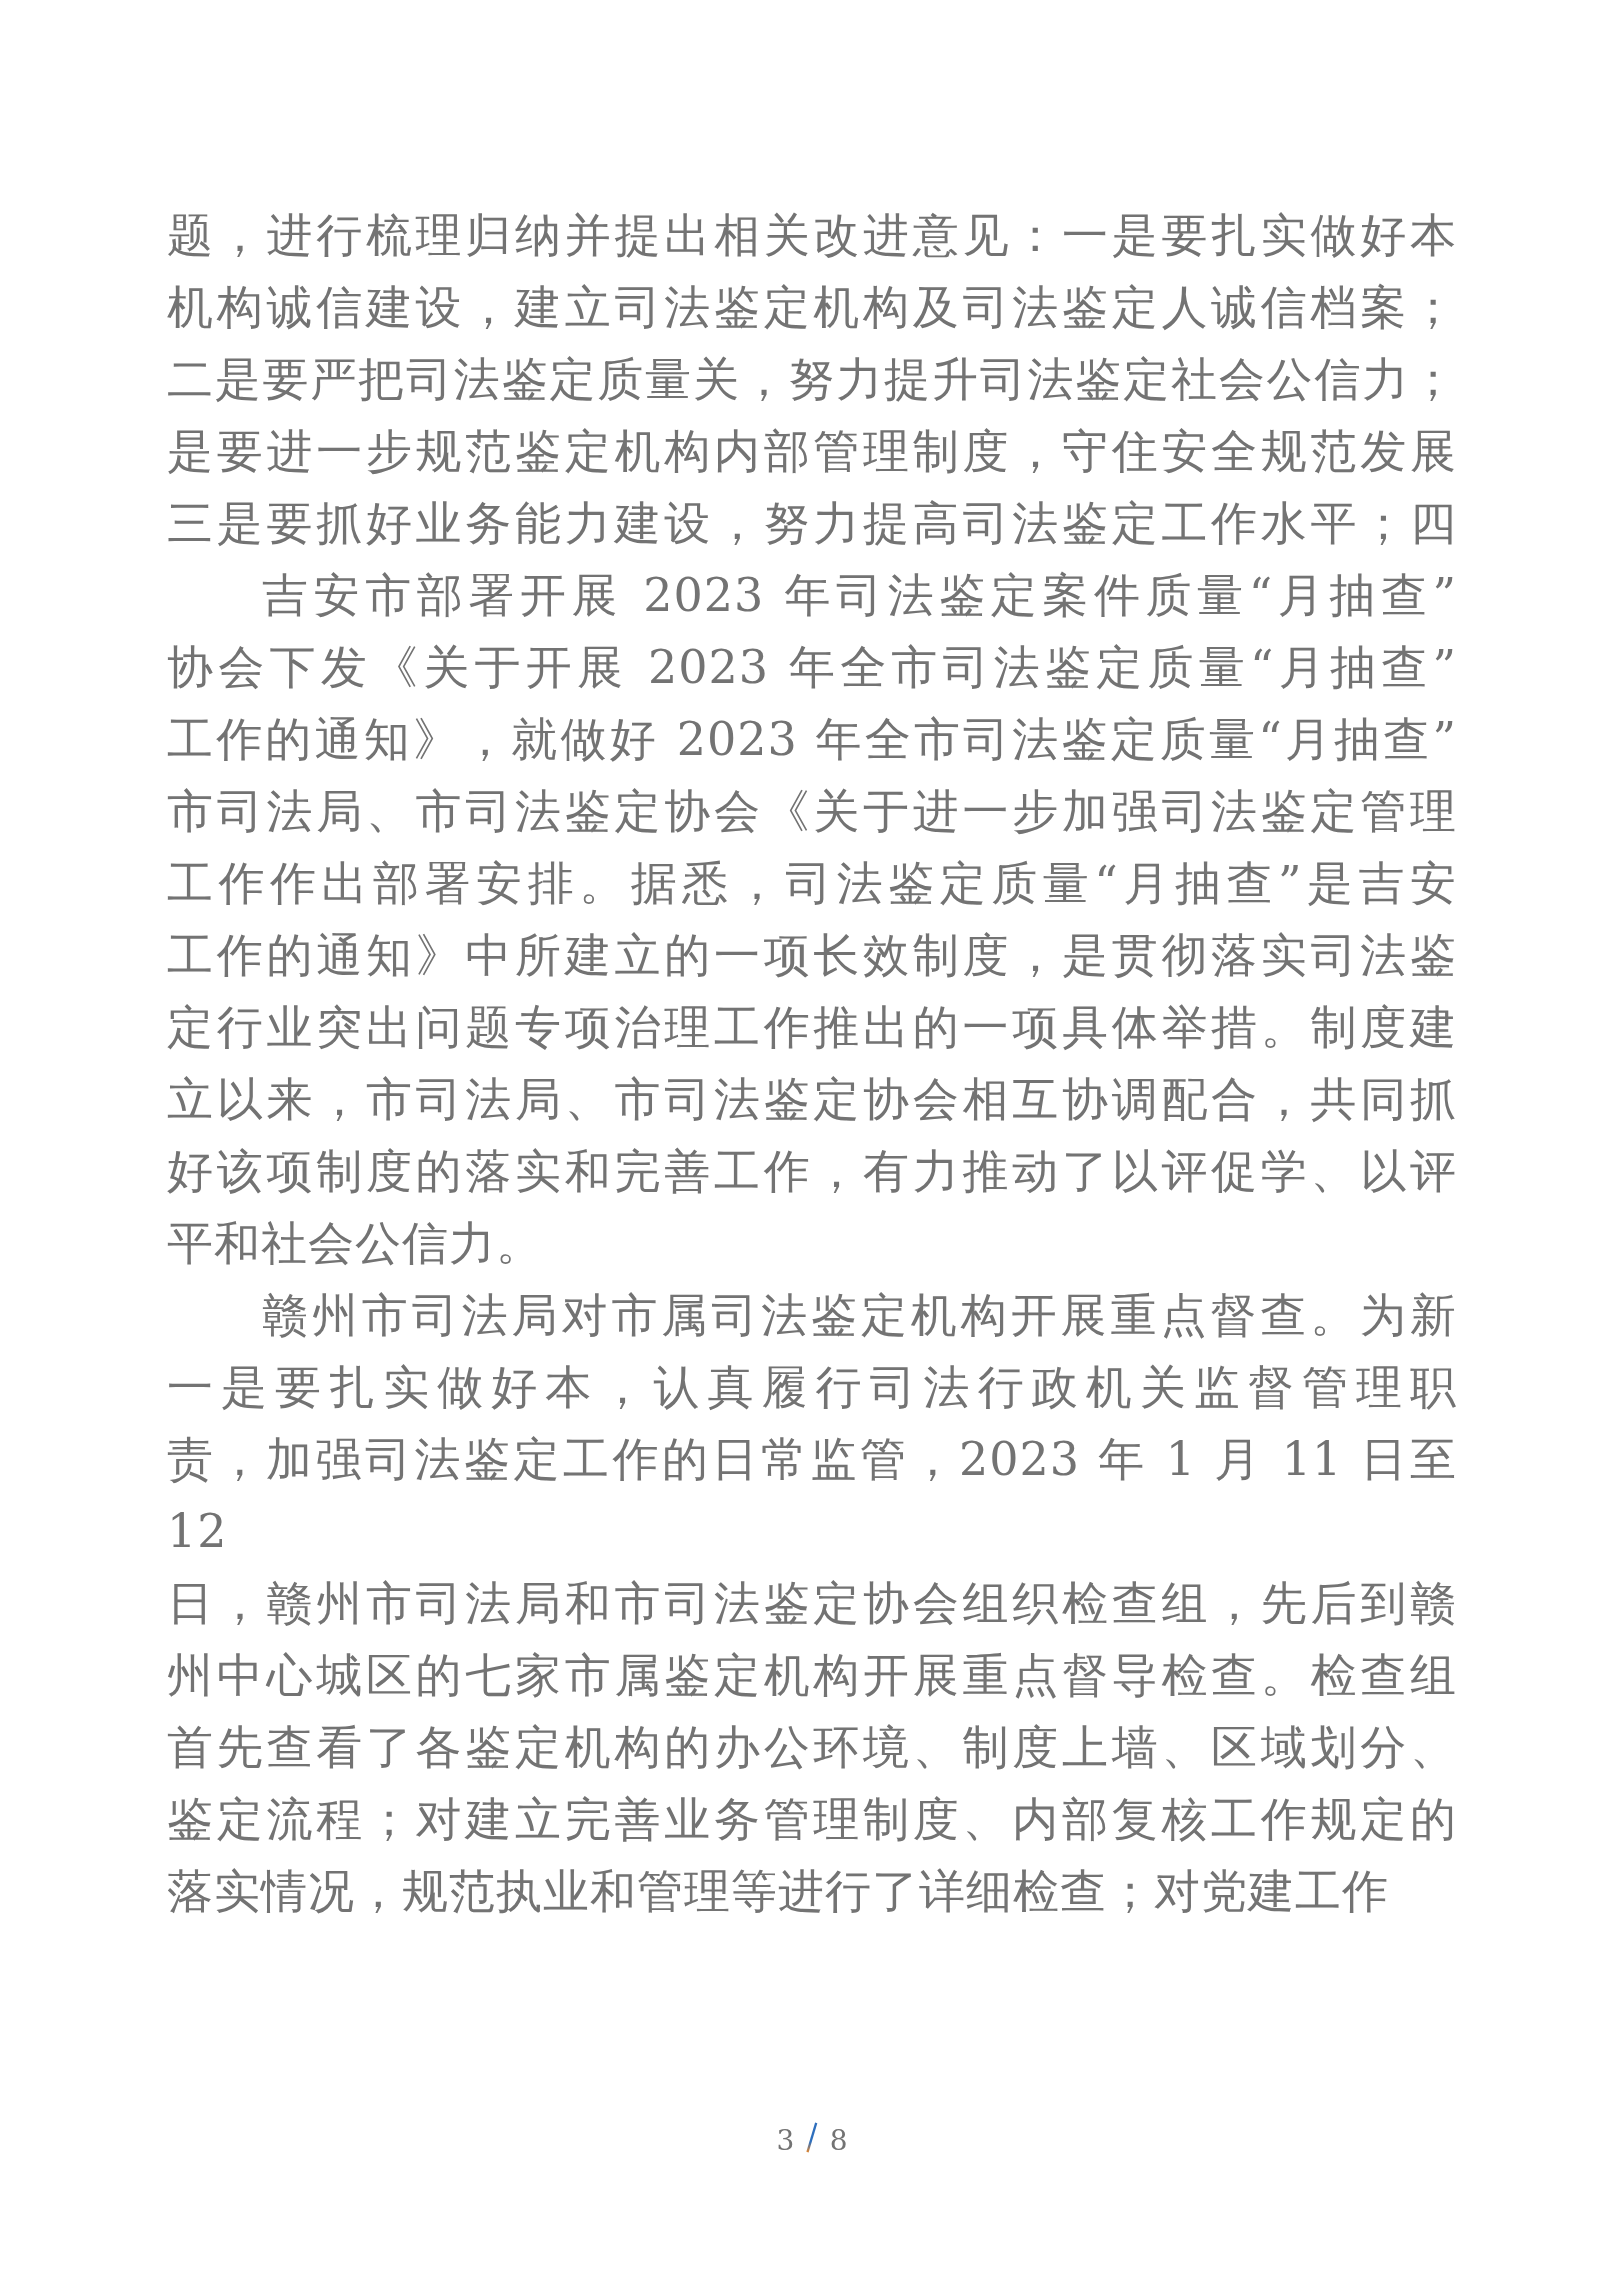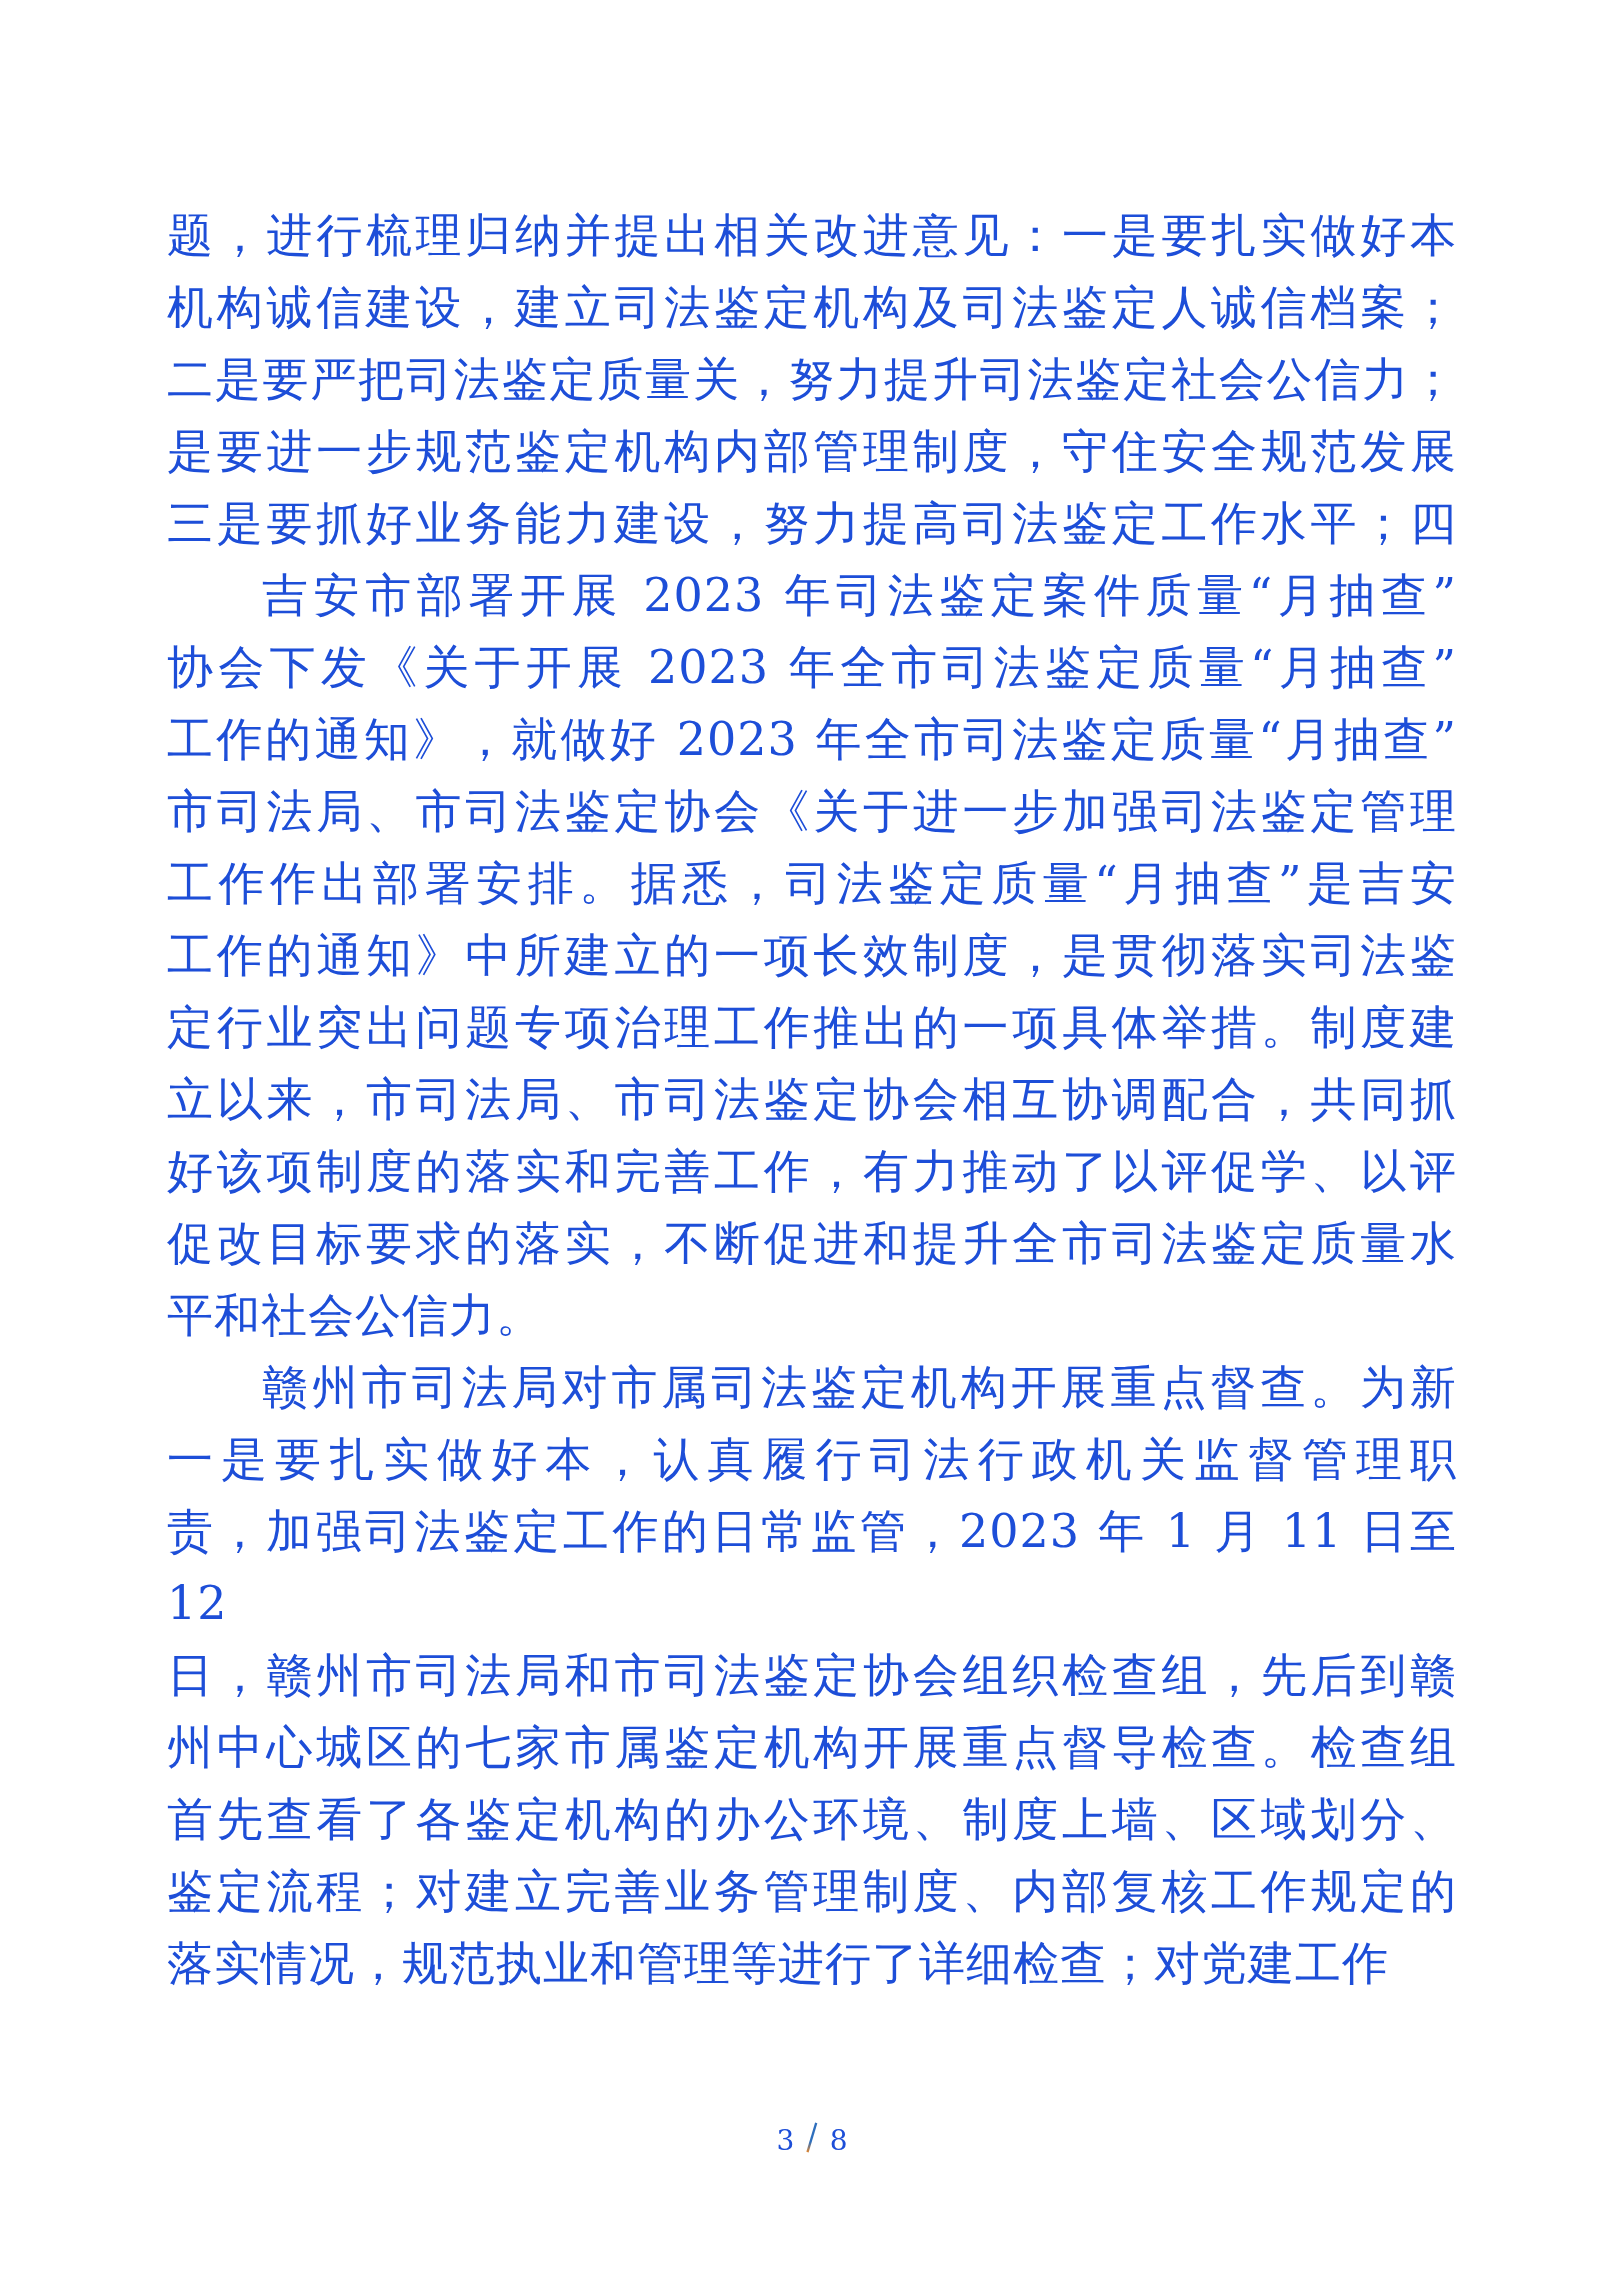--- a/index.html
+++ b/index.html
@@ -2,21 +2,21 @@
 <html><head>
 <meta charset="utf-8">
 <style>
   html, body { margin: 0; padding: 0; background: #ffffff; }
   .page {
     position: relative;
     width: 1621px;
     height: 2293px;
     background: #ffffff;
     font-family: "DejaVu Serif", "Liberation Serif", serif;
-    color: #1d4ed8;
+    color: #737373;
     overflow: hidden;
   }
   .text-block {
     position: absolute;
     left: 167px;
     top: 199px;
     width: 1290px;
   }
   .line {
     font-size: 46px;
@@ -62,21 +62,20 @@
     <div>
       <div class="line indent"><span class="b">吉安市部署开展 2023 年司法鉴定案件质量“月抽查”</span><span></span></div>
       <div class="line"><span class="b"></span><span>协会下发《关于开展 2023 年全市司法鉴定质量“月抽查”</span></div>
       <div class="line"><span class="b"></span><span>工作的通知》，就做好 2023 年全市司法鉴定质量“月抽查”</span></div>
       <div class="line"><span class="b"></span><span>市司法局、市司法鉴定协会《关于进一步加强司法鉴定管理</span></div>
       <div class="line"><span class="b"></span><span>工作作出部署安排。据悉，司法鉴定质量“月抽查”是吉安</span></div>
       <div class="line"><span class="b"></span><span>工作的通知》中所建立的一项长效制度，是贯彻落实司法鉴</span></div>
       <div class="line"><span class="b"></span><span>定行业突出问题专项治理工作推出的一项具体举措。制度建</span></div>
       <div class="line"><span class="b"></span><span>立以来，市司法局、市司法鉴定协会相互协调配合，共同抓</span></div>
       <div class="line"><span class="b"></span><span>好该项制度的落实和完善工作，有力推动了以评促学、以评</span></div>
-      <div class="line"><span class="b"></span><span>促改目标要求的落实，不断促进和提升全市司法鉴定质量水</span></div>
       <div class="line last"><span class="b"></span><span>平和社会公信力。</span></div>
     </div>
 
     <div>
       <div class="line indent"><span class="b">赣州市司法局对市属司法鉴定机构开展重点督查。</span><span>为新</span></div>
       <div class="line"><span class="b"></span><span>一是要扎实做好本，认真履行司法行政机关监督管理职</span></div>
       <div class="line"><span class="b"></span><span>责，加强司法鉴定工作的日常监管，2023 年 1 月 11 日至 12</span></div>
       <div class="line"><span class="b"></span><span>日，赣州市司法局和市司法鉴定协会组织检查组，先后到赣</span></div>
       <div class="line"><span class="b"></span><span>州中心城区的七家市属鉴定机构开展重点督导检查。检查组</span></div>
       <div class="line"><span class="b"></span><span>首先查看了各鉴定机构的办公环境、制度上墙、区域划分、</span></div>

